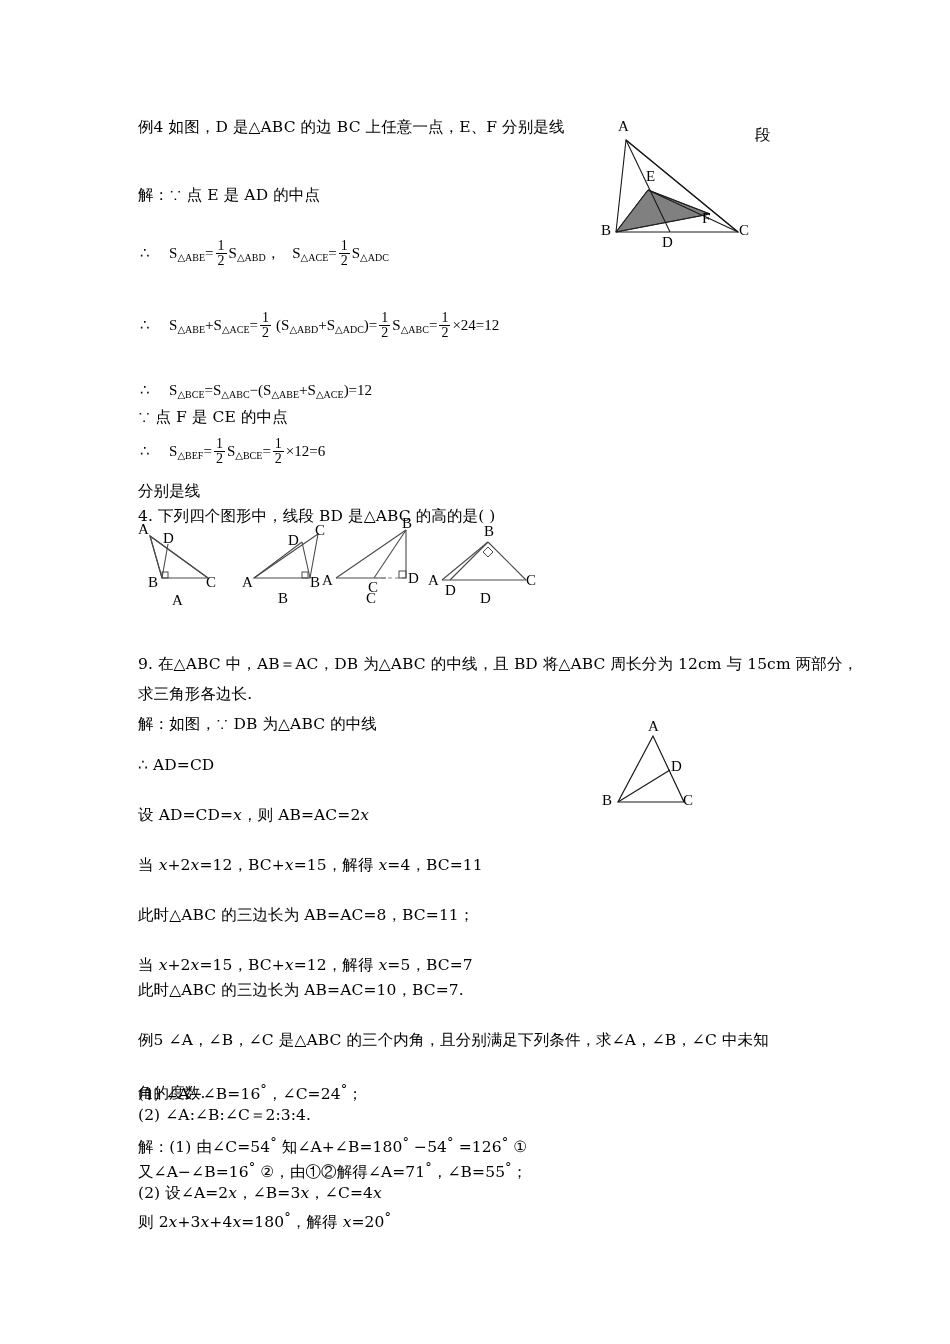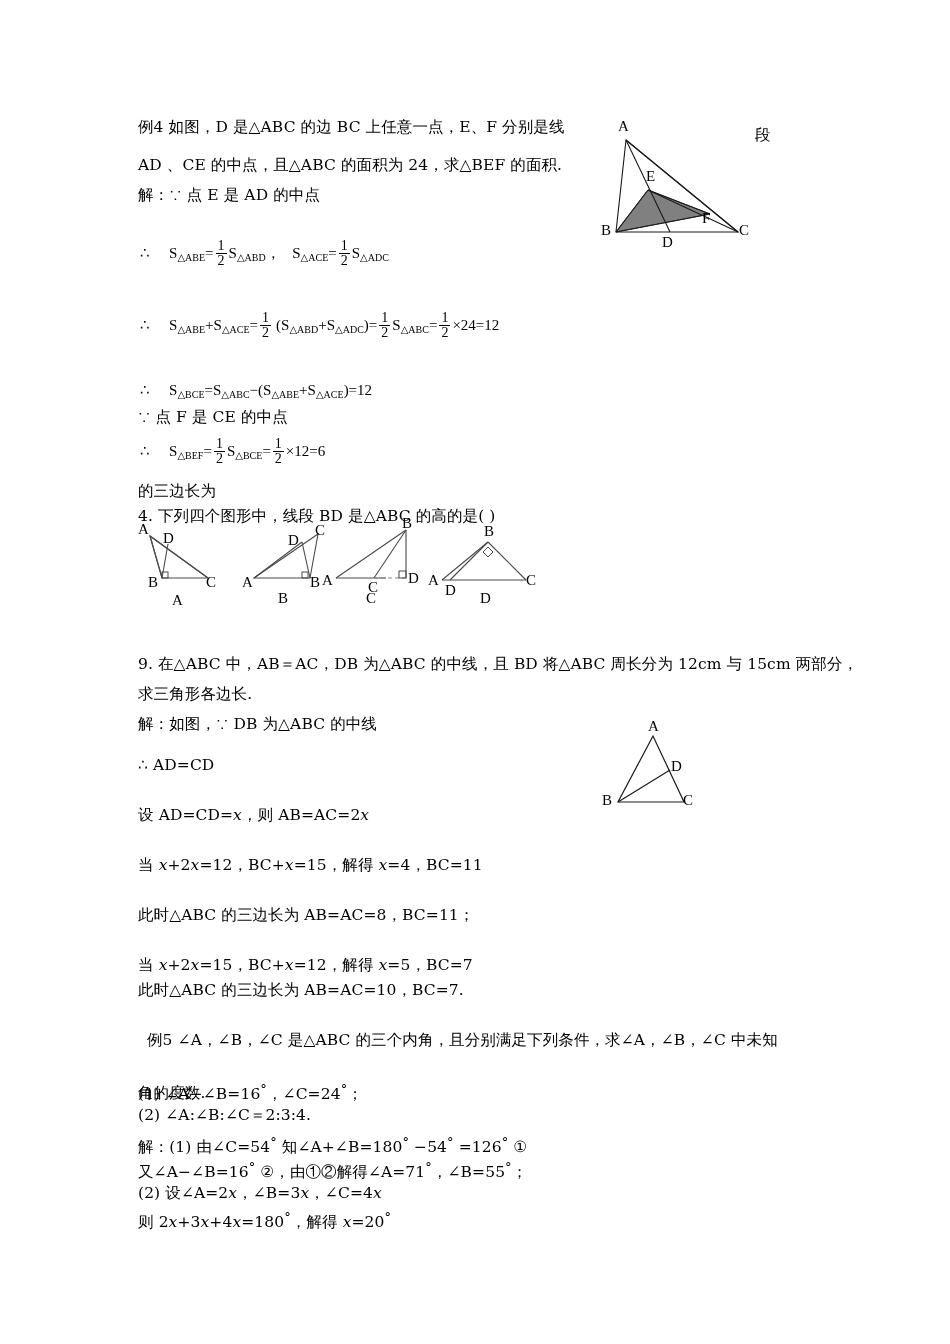--- a/index.html
+++ b/index.html
@@ -71,21 +71,20 @@
     white-space: nowrap;
   }
 </style>
 </head>
 <body>
 
 <div class="page">
 
   <div class="txt cn" style="left:138px; top:114px;">例4  如图，D 是△ABC 的边 BC 上任意一点，E、F 分别是线</div>
   <div class="txt cn" style="left:755px; top:122px;">段</div>
-  <div class="txt cn" style="left:138px; top:152px;">AD 、CE 的中点，且△ABC 的面积为 24，求△BEF 的面积.</div>
   <div class="txt cn" style="left:138px; top:182px;">解：∵  点 E 是 AD 的中点</div>
 
   <div class="math" style="left:140px; top:240px;">
     <span>∴</span>
     <span style="display:inline-block;width:12px"></span>
     <span>S</span><span class="sub">△ABE</span><span>=</span><span class="frac"><span class="num">1</span><span class="den">2</span></span><span>S</span><span class="sub">△ABD</span><span class="cn">，</span>
     <span style="display:inline-block;width:4px"></span>
     <span>S</span><span class="sub">△ACE</span><span>=</span><span class="frac"><span class="num">1</span><span class="den">2</span></span><span>S</span><span class="sub">△ADC</span>
   </div>
 
@@ -129,21 +128,21 @@
       <line x1="50" y1="62" x2="112" y2="86" stroke="#1a1a1a" stroke-width="1.1"></line>
     </svg>
     <span class="figlabel" style="left:20px; top:-10px;">A</span>
     <span class="figlabel" style="left:3px; top:94px;">B</span>
     <span class="figlabel" style="left:141px; top:94px;">C</span>
     <span class="figlabel" style="left:64px; top:106px;">D</span>
     <span class="figlabel" style="left:48px; top:40px;">E</span>
     <span class="figlabel" style="left:104px; top:82px;">F</span>
   </div>
 
-  <div class="txt cn" style="left:138px; top:478px;">的三边长为</div>
+  <div class="txt cn" style="left:138px; top:478px;">分别是线</div>
   <div class="txt cn" style="left:138px; top:503px;">4. 下列四个图形中，线段 BD 是△ABC 的高的是(        )</div>
 
   <div class="fig" style="left:140px; top:530px;">
     <svg width="90" height="60" viewBox="0 0 90 60">
       <polygon points="10,6 22,48 68,48" fill="none" stroke="#4a4a4a" stroke-width="1.1"></polygon>
       <line x1="10" y1="6" x2="22" y2="48" stroke="#4a4a4a" stroke-width="1.1"></line>
       <line x1="22" y1="48" x2="28" y2="14" stroke="#4a4a4a" stroke-width="1.1"></line>
       <line x1="10" y1="6" x2="68" y2="48" stroke="#4a4a4a" stroke-width="1.1"></line>
       <rect x="22" y="42" width="6" height="6" fill="none" stroke="#4a4a4a" stroke-width="1"></rect>
     </svg>
@@ -224,21 +223,21 @@
     <svg width="130" height="90" viewBox="0 0 130 90">
       <polygon points="53,6 18,72 84,72" fill="none" stroke="#1a1a1a" stroke-width="1.2"></polygon>
       <line x1="18" y1="72" x2="70" y2="40" stroke="#1a1a1a" stroke-width="1.2"></line>
     </svg>
     <span class="figlabel" style="left:48px; top:-12px;">A</span>
     <span class="figlabel" style="left:2px; top:62px;">B</span>
     <span class="figlabel" style="left:83px; top:62px;">C</span>
     <span class="figlabel" style="left:71px; top:28px;">D</span>
   </div>
 
-  <div class="txt cn" style="left:138px; top:1027px;margin-left:9px;">例5  ∠A，∠B，∠C 是△ABC 的三个内角，且分别满足下列条件，求∠A，∠B，∠C 中未知</div>
+  <div class="txt cn" style="left:138px; top:1027px;">例5  ∠A，∠B，∠C 是△ABC 的三个内角，且分别满足下列条件，求∠A，∠B，∠C 中未知</div>
   <div class="txt cn" style="left:138px; top:1052px;margin-top:28px;">角的度数.</div>
 
   <div class="txt cn" style="left:138px; top:1077px;">
     <span>(1) ∠A−∠B=16</span><span class="deg">°</span><span>，∠C=24</span><span class="deg">°</span><span>；</span>
   </div>
 
   <div class="txt cn" style="left:138px; top:1102px;">(2) ∠A:∠B:∠C＝2:3:4.</div>
 
   <div class="txt cn" style="left:138px; top:1130px;">
     <span>解：(1) 由∠C=54</span><span class="deg">°</span><span> 知∠A+∠B=180</span><span class="deg">°</span><span> −54</span><span class="deg">°</span><span> =126</span><span class="deg">°</span><span> ①</span>

